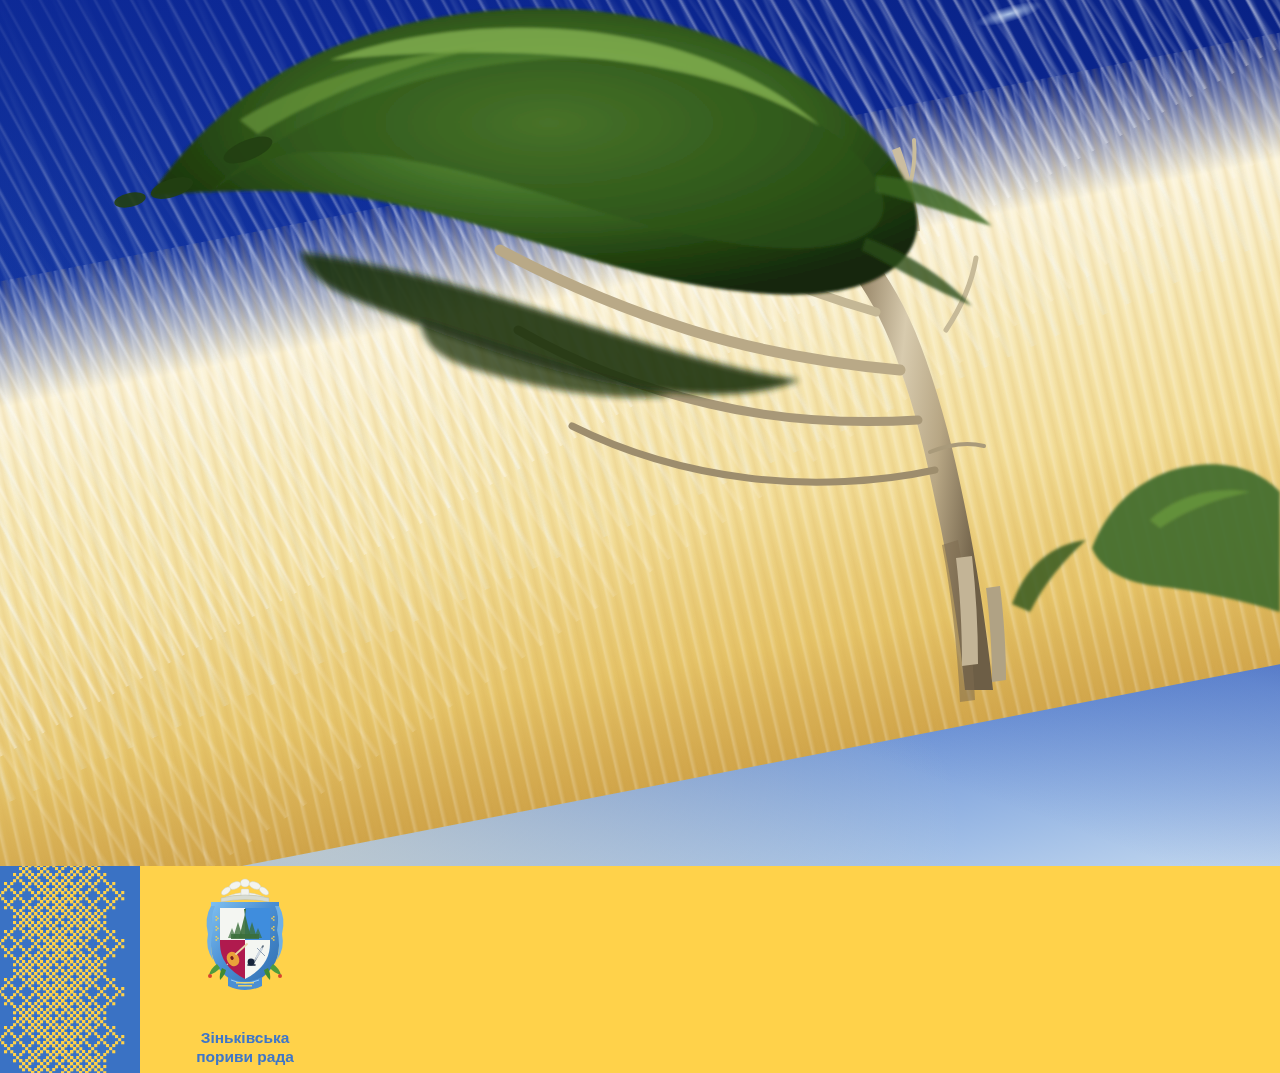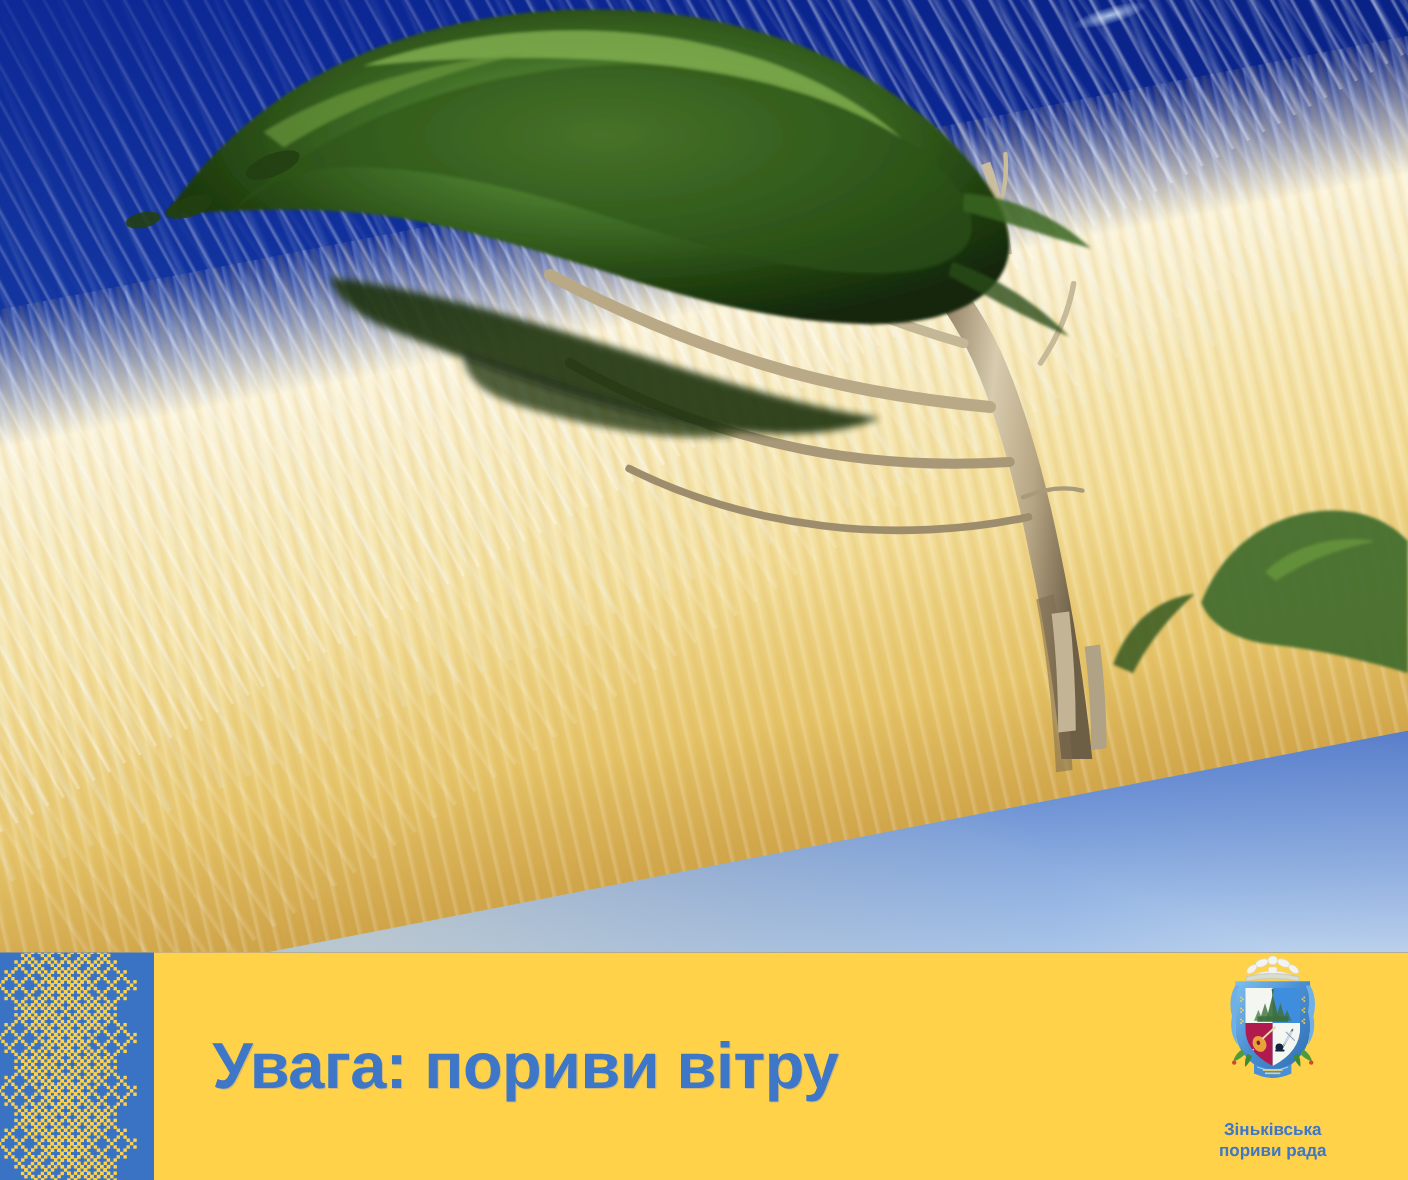--- a/index.html
+++ b/index.html
@@ -111,21 +111,21 @@
     font-size:59px;
     line-height:1;
     letter-spacing:-.5px;
     color:#3e76c8;
     white-space:nowrap;
     text-shadow:1px 1px 0 rgba(120,140,190,.35);
   }
 
   #logo{
     flex:0 0 210px;display:flex;flex-direction:column;
-    align-items:center;justify-content:flex-start;
+    align-items:center;justify-content:flex-end;
     padding-right:18px;padding-bottom:6px;gap:24px;
   }
   #crest{width:100px;height:124px;display:block;}
   #logo-caption{
     margin-top:5px;text-align:center;
     font-family:"Liberation Sans","DejaVu Sans",sans-serif;
     font-weight:700;font-size:15.5px;line-height:1.22;
     color:#3e76c8;
   }
   #logo-caption div{white-space:nowrap;}
@@ -288,23 +288,20 @@
           <use href="#motif" x="-8" y="142"></use>
           <use href="#motif" x="40" y="-2"></use>
           <use href="#motif" x="40" y="46"></use>
           <use href="#motif" x="40" y="94"></use>
           <use href="#motif" x="40" y="142"></use>
           <use href="#motif" x="40" y="190"></use>
         </g>
       </svg>
     </div>
 
-    <div id="headline">
-      <h1>Увага: пориви вітру</h1>
-    </div>
 
     <div id="logo">
       <svg id="crest" viewBox="0 0 100 124">
         <defs>
           <linearGradient id="frameG" x1="0" y1="0" x2="1" y2="1">
             <stop offset="0%" stop-color="#7fc0f0"></stop>
             <stop offset="45%" stop-color="#4a8fd4"></stop>
             <stop offset="100%" stop-color="#2f6dae"></stop>
           </linearGradient>
         </defs>

